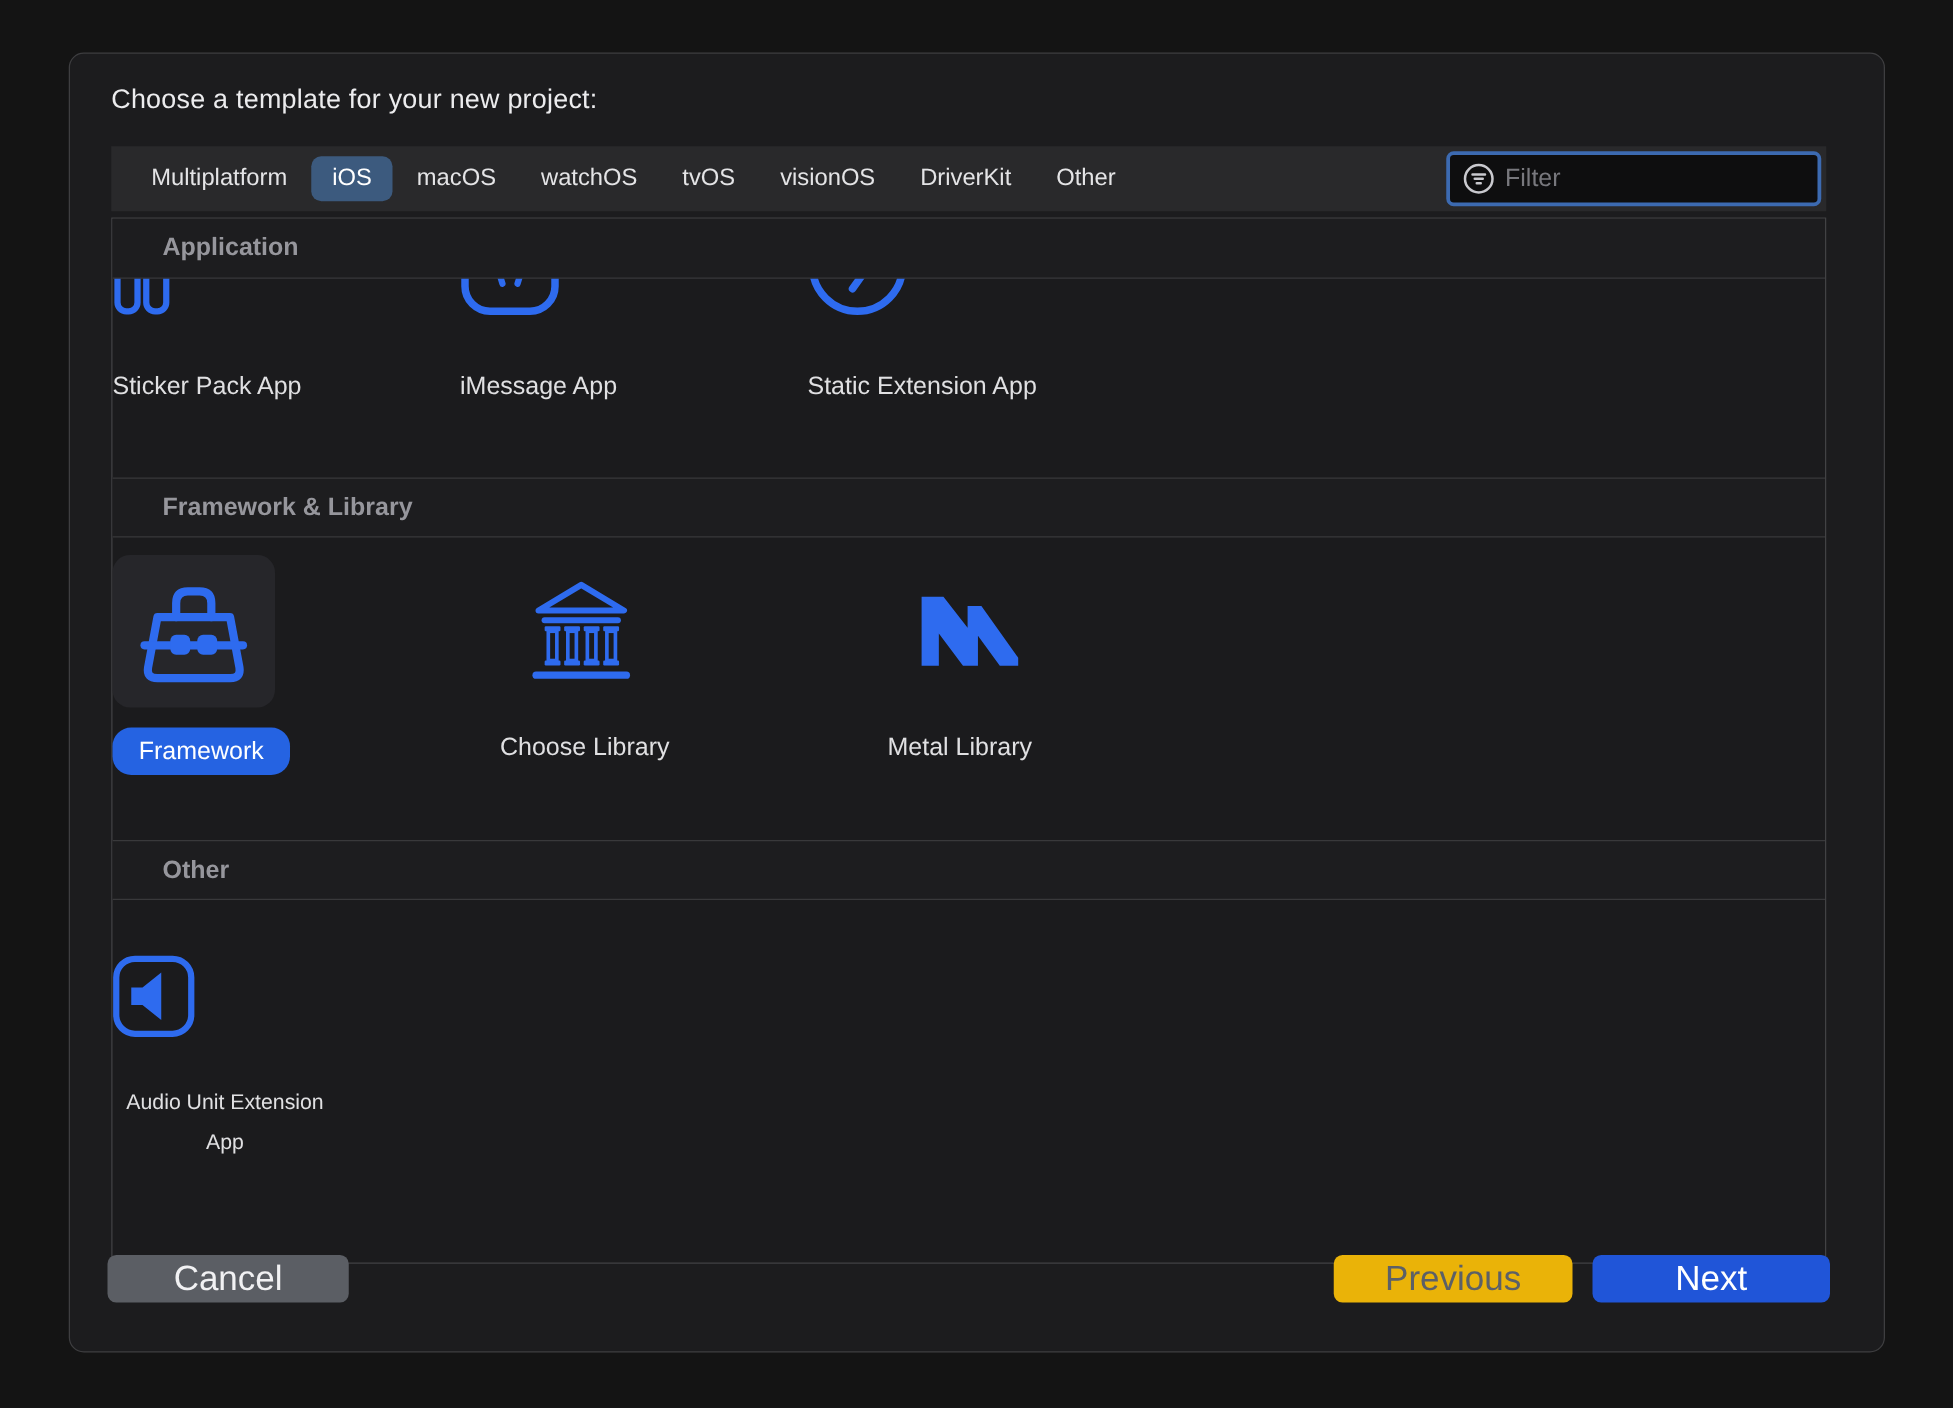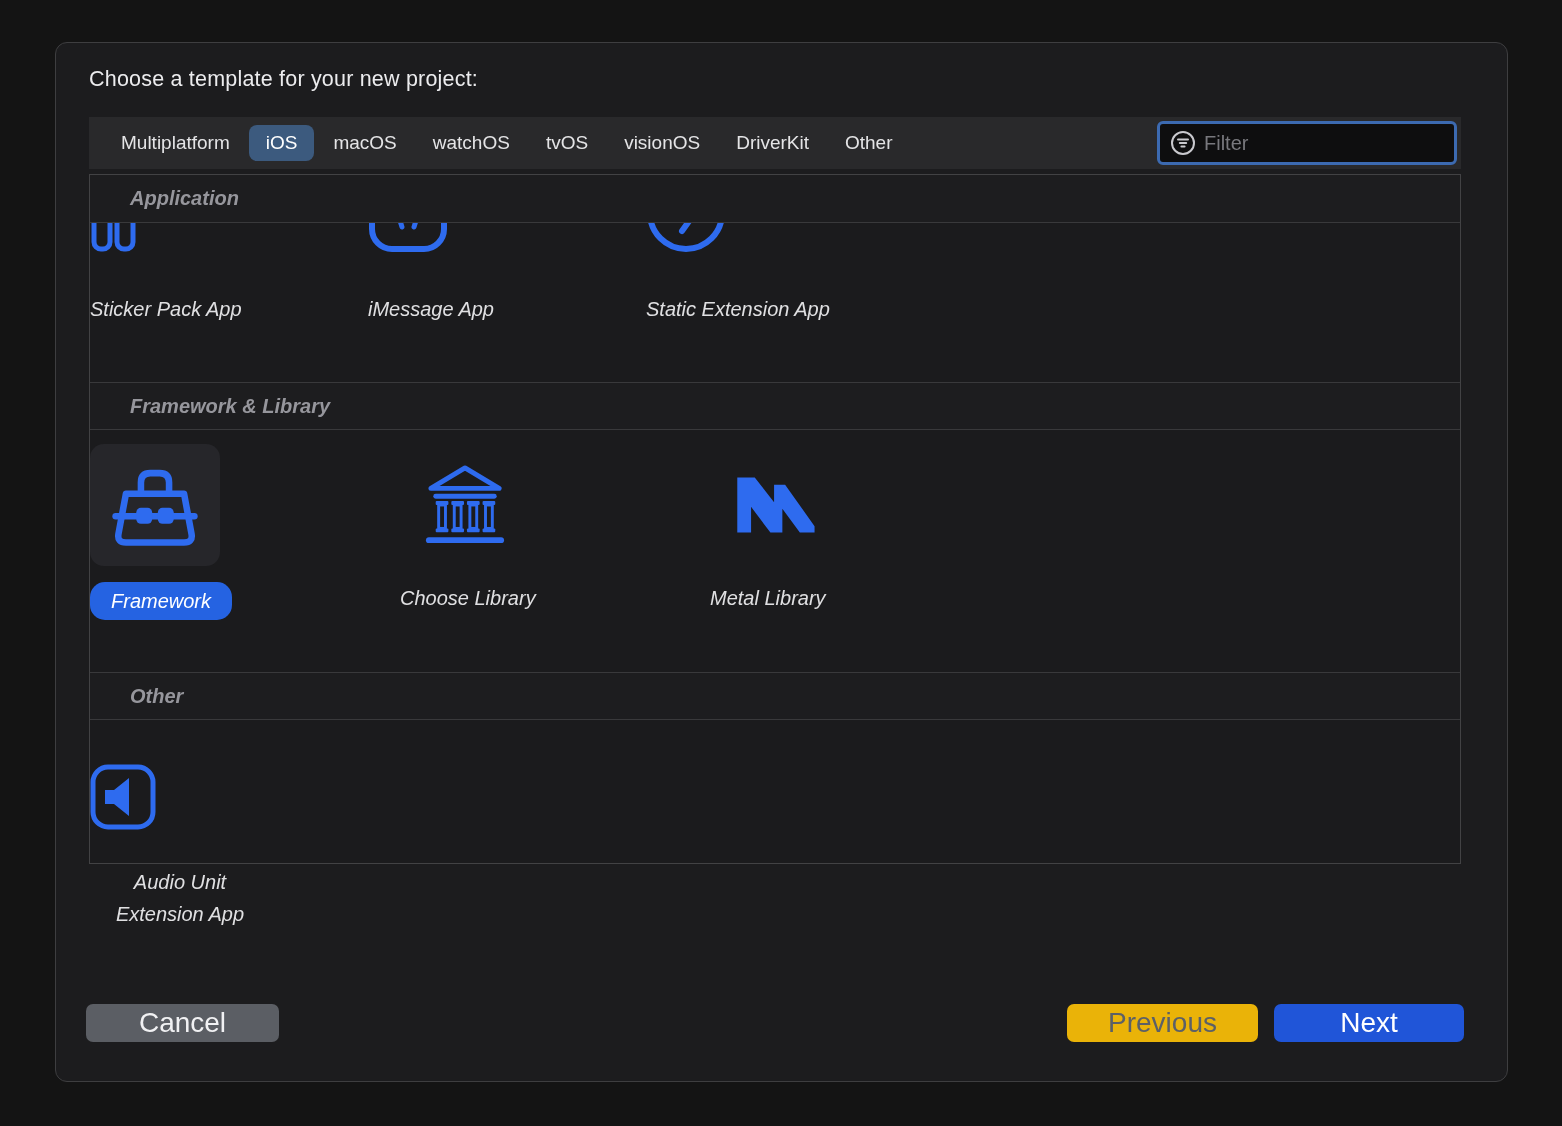--- a/index.html
+++ b/index.html
@@ -34,22 +34,22 @@
   }
   .filter-field .ficon { flex:0 0 auto; display:flex; margin-right:8px; }
   .filter-field input {
     background:transparent; border:none; outline:none; width:100%;
     font-size:20px; color:#d8d8da; font-family:"Liberation Sans", sans-serif;
   }
   .filter-field input::placeholder { color:#78787d; }
 
   
   .list {
-    position:absolute; left:33px; top:131px; width:1372px; height:690px;
-    background:#1b1b1d; border:1px solid #424244;font-style:italic;
+    position:absolute; left:33px; top:131px; width:1372px; height:837px;
+    background:#1b1b1d; border:1px solid #424244;
   }
   .sec-header {
     height:48px; line-height:46px; padding-left:40px;
     font-size:20px; font-weight:bold; color:#96969c;
     background:#1d1d1f; border-bottom:1px solid #39393b;
   }
   .sec-header + .row { border-top:none; }
   .sec-header.mid { border-top:1px solid #39393b; }
 
   .row { display:flex; align-items:flex-start; }
@@ -73,21 +73,21 @@
     display:flex; align-items:center; justify-content:center;
   }
   .tile.selected { background:#26262a; }
 
   .fw-label { margin-top:16px; font-size:20px; line-height:32px; color:#e0e0e2; text-align:center; max-width:195px; }
   .fw-label.pill {
     background:#2563e2; color:#ffffff; border-radius:15px;
     padding:4px 21px; line-height:30px;
   }
 
-  .other-label { margin-top:36px; font-size:20px; line-height:32px; color:#e0e0e2; text-align:center; max-width:180px; }
+  .other-label { margin-top:36px; font-size:17px; line-height:32px; color:#e0e0e2; text-align:center; max-width:180px; }
 
   
   .btn {
     position:absolute; top:961px; height:38px; border:none; border-radius:7px;
     font-size:28px; font-family:"Liberation Sans", sans-serif; cursor:default;
   }
   .btn-cancel { left:30px;  width:193px; background:#5b5e64; color:#f1f1f3; }
   .btn-prev   { left:1011px; width:191px; background:#eab308; color:#5c6067; }
   .btn-next   { left:1218px; width:190px; background:#2055d8; color:#ffffff; }
 

